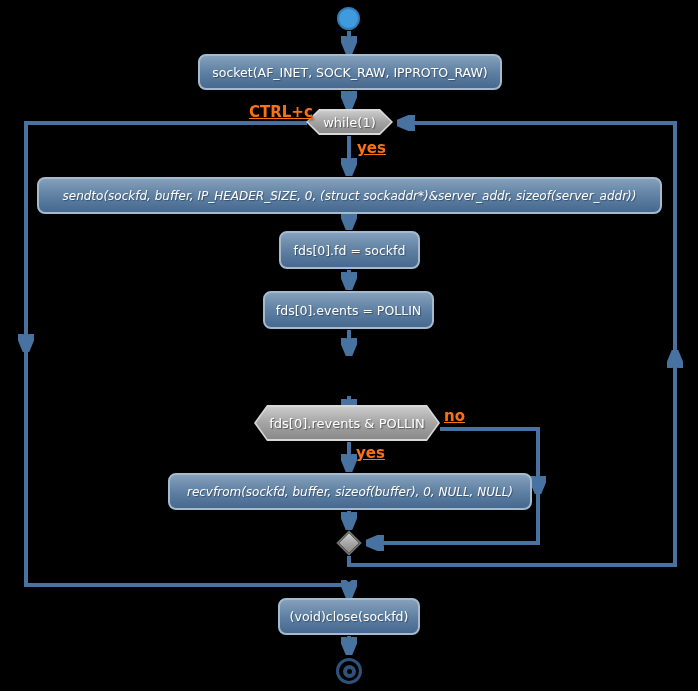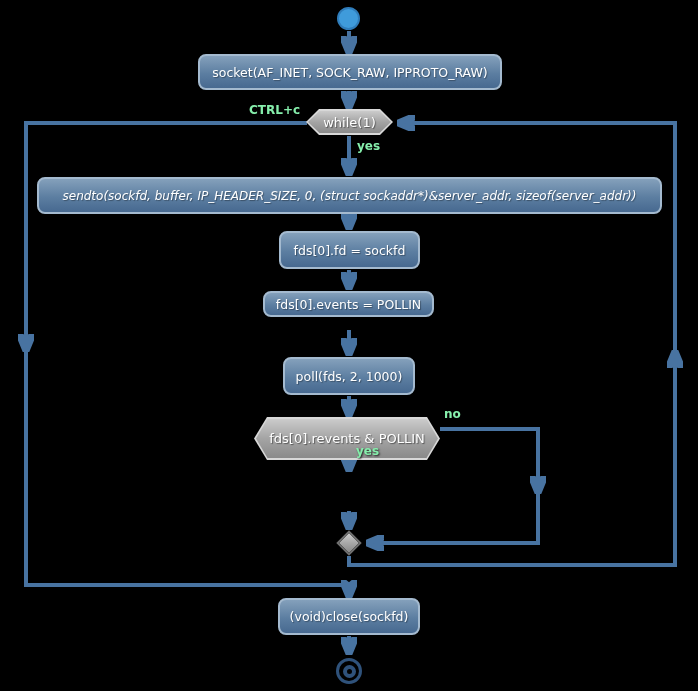--- a/index.html
+++ b/index.html
@@ -29,22 +29,22 @@
   .diamond{position:absolute;left:340px;top:534px;width:18px;height:18px;
     transform:rotate(45deg);border:2px solid #707070;box-sizing:border-box;
     background:linear-gradient(135deg,#cecece 0%,#a8a8a8 50%,#888888 100%);}
   .start-node{position:absolute;left:337px;top:7px;width:23px;height:23px;
     border-radius:50%;background:#3f9bdb;border:2px solid #2f7cba;box-sizing:border-box;}
   .end-node{position:absolute;left:336px;top:658px;width:26px;height:26px;
     border-radius:50%;border:3px solid #2f527b;box-sizing:border-box;
     display:flex;align-items:center;justify-content:center;background:transparent;}
   .end-node .end-inner{width:13px;height:13px;border-radius:50%;
     border:4px solid #2f527b;box-sizing:border-box;background:transparent;}
-  .edge-label{position:absolute;color:#86efac;font-weight:bold;font-size:12px;
-    white-space:nowrap;text-shadow:1px 1px 2px rgba(0,0,0,.8);}
+  .edge-label{position:absolute;color:#f97316;font-weight:bold;font-size:15px;
+    white-space:nowrap;text-shadow:1px 1px 2px rgba(0,0,0,.8);text-decoration:underline;}
 </style>
 </head>
 <body>
 
 <div id="stage">
 
   <svg id="edges" width="698" height="691" viewBox="0 0 698 691" xmlns="http://www.w3.org/2000/svg">
     <defs>
       <marker id="ah" markerUnits="strokeWidth" markerWidth="4.5" markerHeight="4" viewBox="0 0 12 10" refX="10" refY="5" orient="auto">
         <path d="M0,0 L12,5 L0,10 L4,5 Z" fill="#4873a1" stroke="none"></path>
@@ -77,32 +77,32 @@
   </div>
 
   <div class="edge-label" style="left:249px;top:103px;">CTRL+c</div>
 
   <div class="edge-label" style="left:357px;top:139px;">yes</div>
 
   <div class="activity tight" style="left:37px;top:177px;width:625px;height:37px;">sendto(sockfd, buffer, IP_HEADER_SIZE, 0, (struct sockaddr*)&amp;server_addr, sizeof(server_addr))</div>
 
   <div class="activity" style="left:279px;top:231px;width:141px;height:38px;">fds[0].fd = sockfd</div>
 
-  <div class="activity" style="left:263px;top:291px;width:171px;height:26px;">fds[0].events = POLLIN</div>
+  <div class="activity" style="left:263px;top:291px;width:171px;height:38px;">fds[0].events = POLLIN</div>
 
-  <div class="activity" style="left:283px;top:357px;width:132px;height:38px;">poll(fds, 2, 1000)</div>
 
-  <div class="hexagon" style="left:254px;top:417px;width:186px;height:43px;">
+  <div class="hexagon" style="left:254px;top:405px;width:186px;height:36px;">
     <div class="hex-inner">fds[0].revents &amp; POLLIN</div>
   </div>
 
   <div class="edge-label" style="left:444px;top:407px;">no</div>
 
   <div class="edge-label" style="left:356px;top:444px;">yes</div>
 
+  <div class="activity tight" style="left:168px;top:473px;width:364px;height:37px;">recvfrom(sockfd, buffer, sizeof(buffer), 0, NULL, NULL)</div>
 
   <div class="diamond"></div>
 
   <div class="activity" style="left:278px;top:598px;width:142px;height:37px;">(void)close(sockfd)</div>
 
   <div class="end-node">
     <div class="end-inner"></div>
   </div>
 
 </div>

